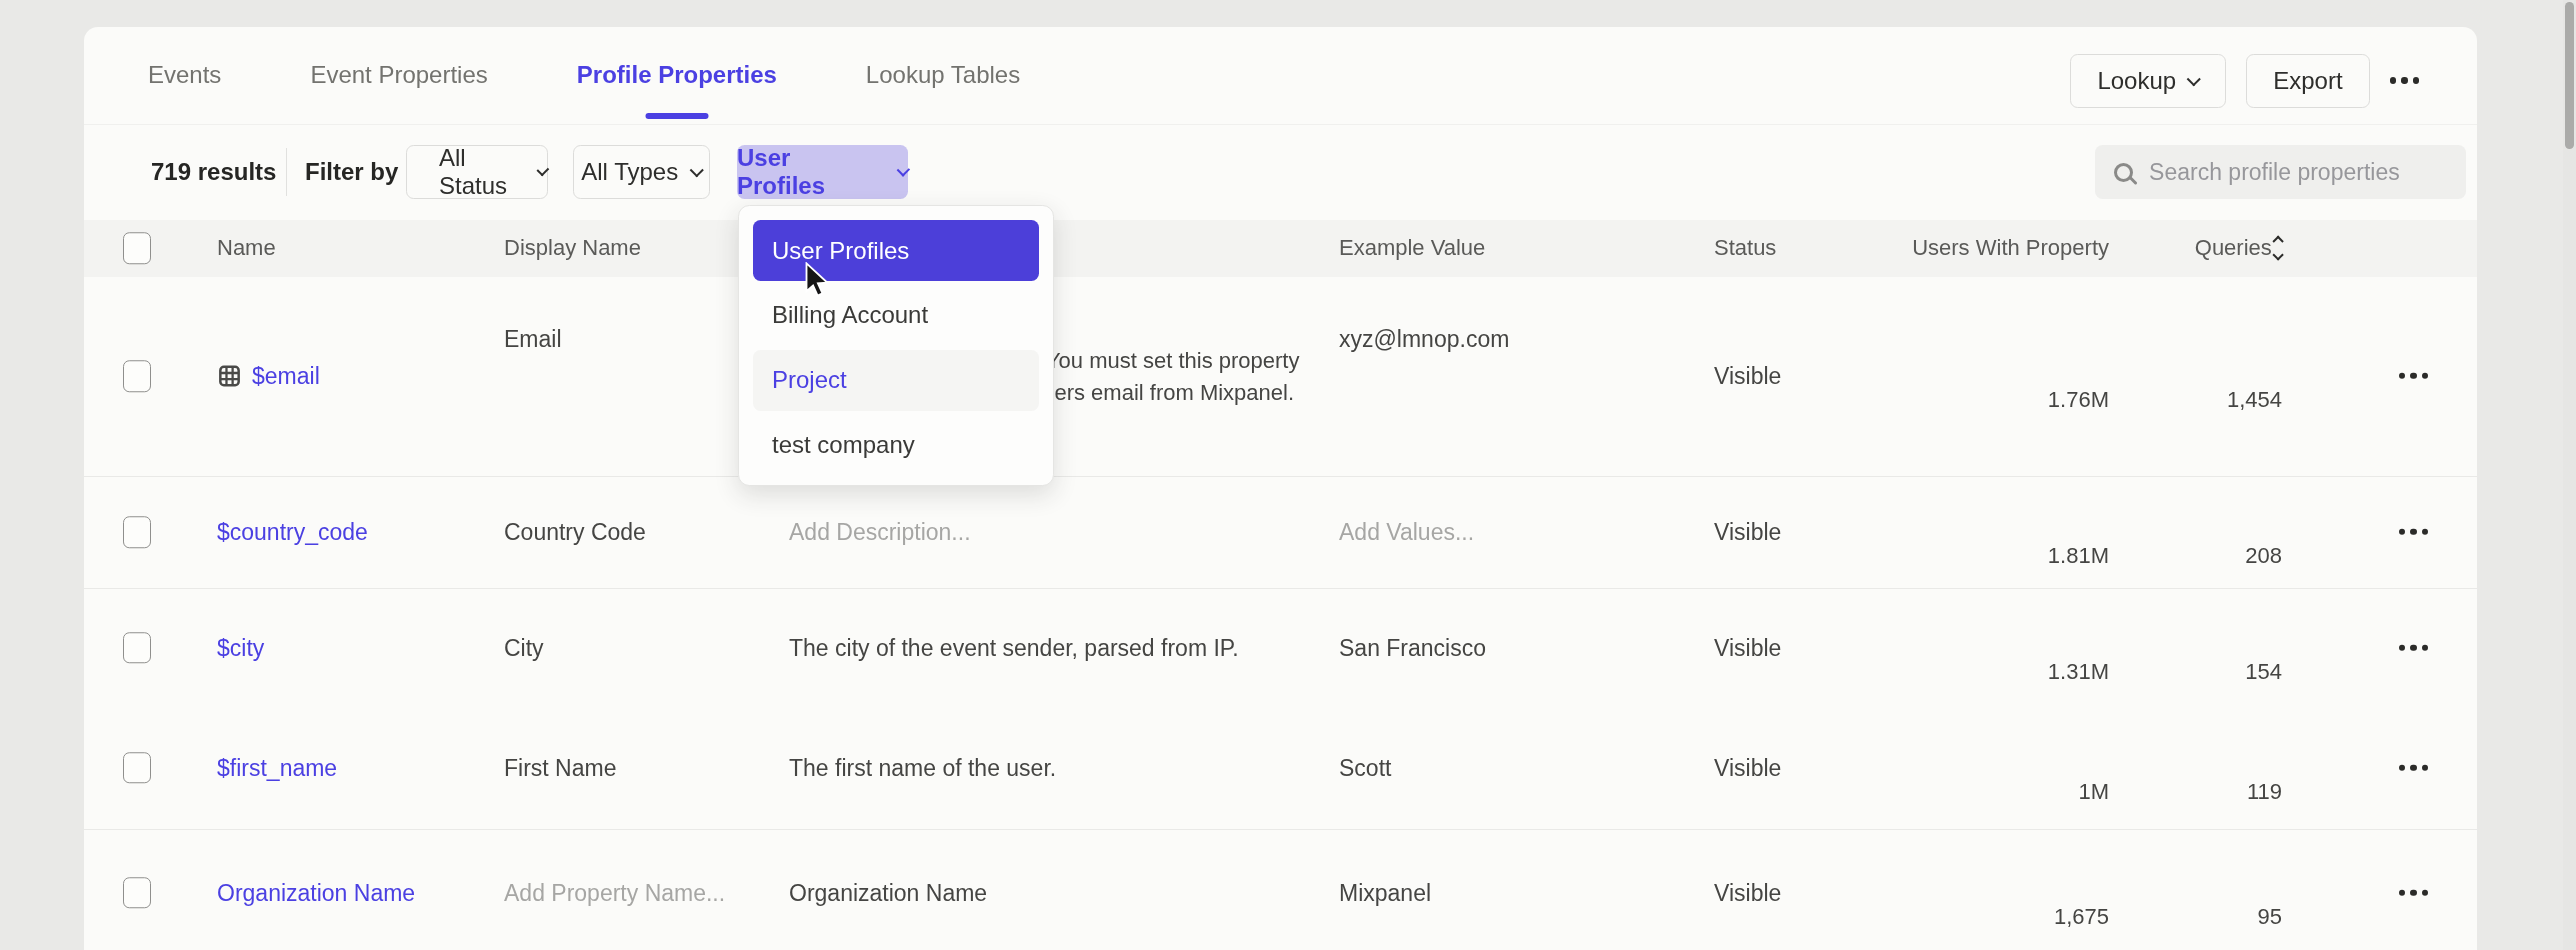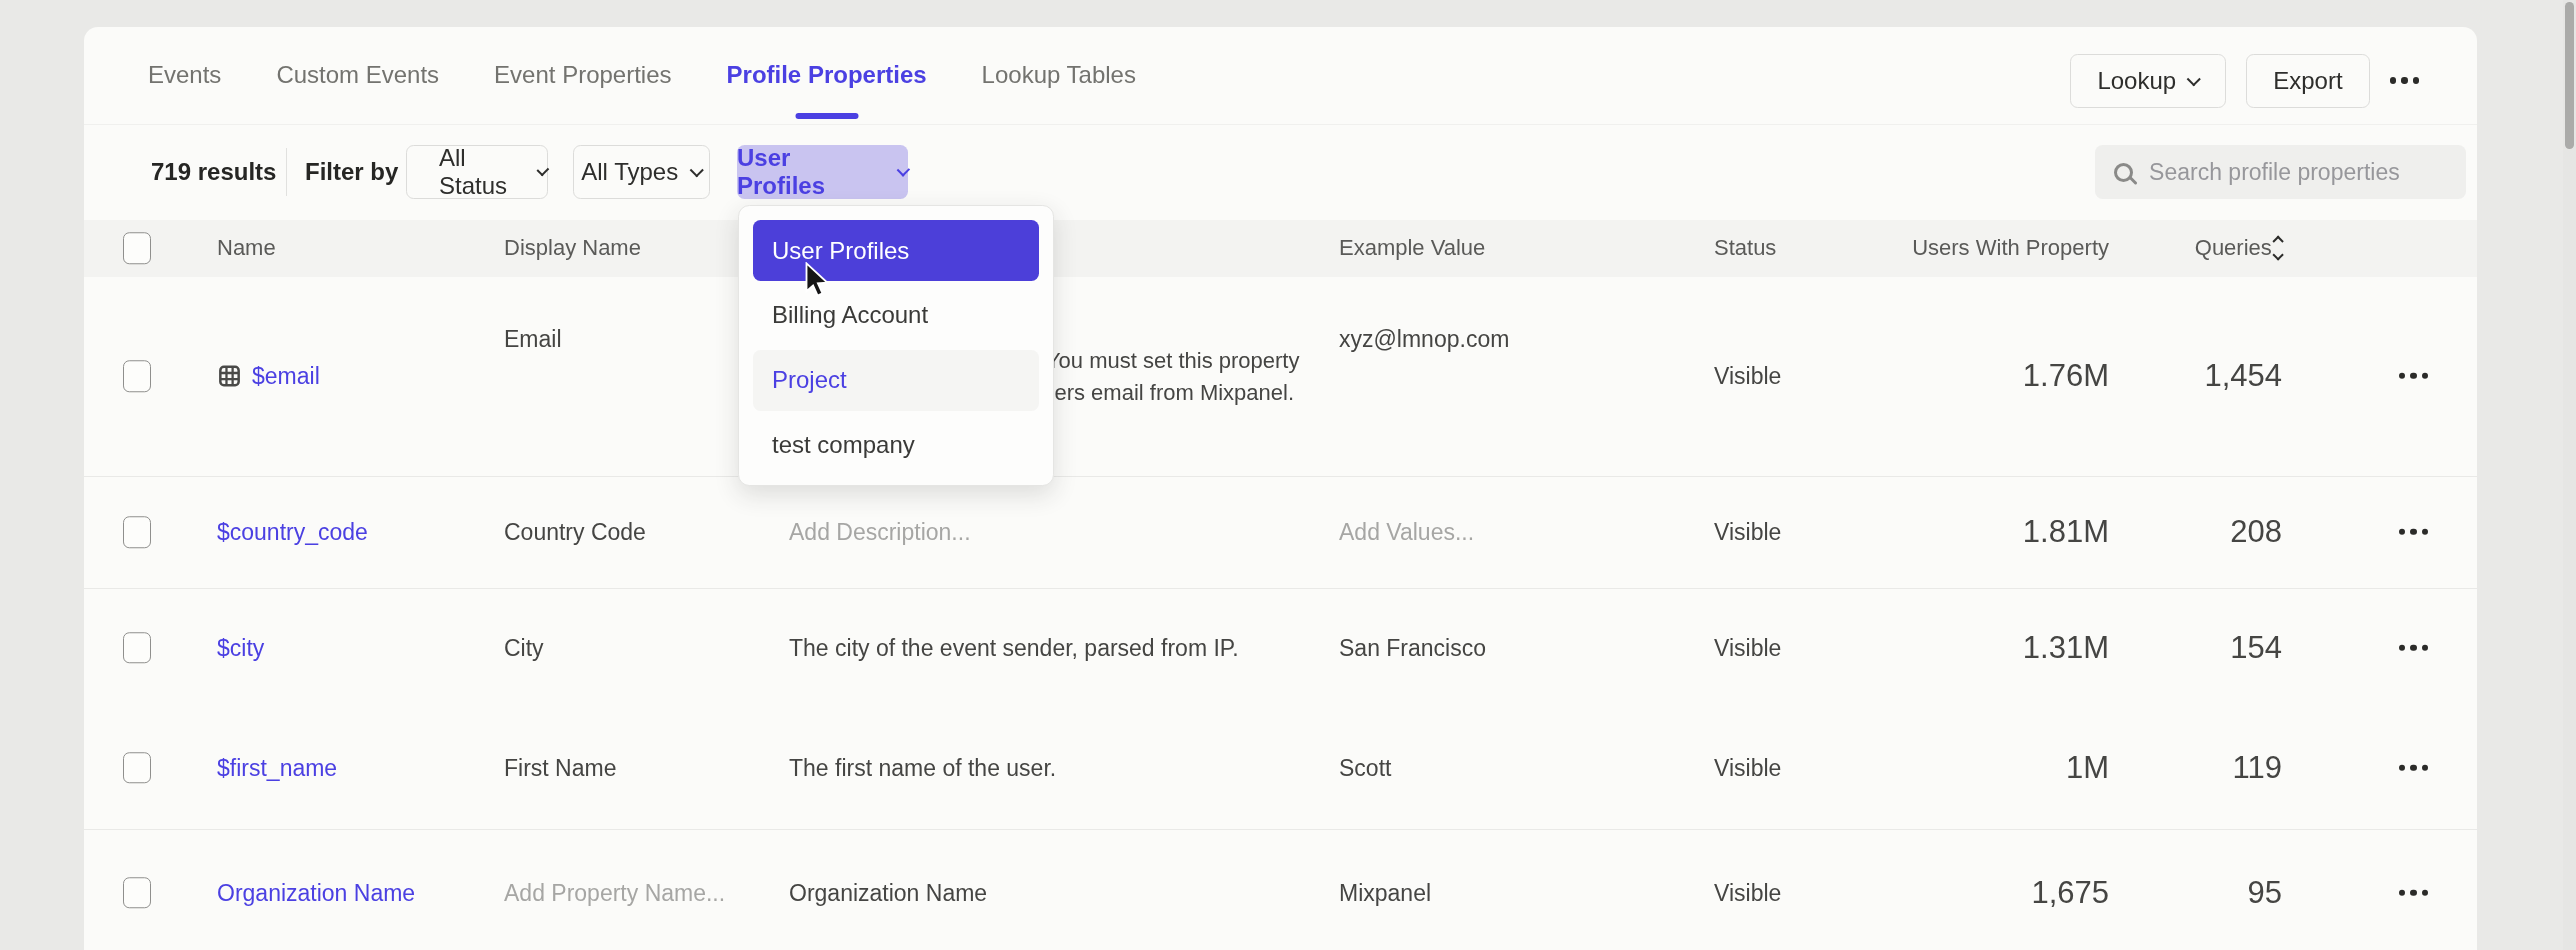--- a/index.html
+++ b/index.html
@@ -7,21 +7,21 @@
   body { font-family:"Liberation Sans", sans-serif; background:#E9E9E7; position:relative; }
 
   .page { position:absolute; inset:0; }
 
   
   .card { position:absolute; left:84px; top:26.5px; width:2393px; height:924px;
           background:#FBFBF9; border-radius:14px 14px 0 0; }
 
   
   .tabs { position:absolute; left:0; top:0; width:100%; height:98px;
-          display:flex; align-items:stretch; padding-left:64px; gap:55px;
+          display:flex; align-items:stretch; padding-left:64px; gap:89px;
           border-bottom:0.6px solid #F0F0EE; }
   .tab { display:flex; align-items:center; position:relative; font-size:24px;
          font-weight:500; color:#73736F; cursor:default; white-space:nowrap; }
   .tab.active { color:#4B40E2; font-weight:600; }
   .tab.active::after { content:""; position:absolute; left:50%; transform:translateX(-50%);
          bottom:4.4px; width:63px; height:5.7px; border-radius:3.2px; background:#4B40E2; }
 
   .top-actions { position:absolute; top:27px; right:58px; height:54px;
                  display:flex; align-items:center; gap:20px; }
   .btn { height:54px; padding:0 26.5px; border:1.3px solid #DCDCDA; border-radius:7.6px;
@@ -69,21 +69,21 @@
   .sort .up { transform:rotate(-135deg); } .sort .down { transform:rotate(45deg); }
 
   .row { position:absolute; left:0; width:100%; border-bottom:0.6px solid #E9E9E7; background:#FBFBF9; }
   .row-1 { top:250px; height:200px; } .row-2 { top:450px; height:112px; }
   .row-3 { top:562px; height:119px; } .row-4 { top:680px; height:123px; }
   .row-5 { top:803px; height:126px; border-bottom:none; }
   .cell { font-size:23px; color:#454543; }
   .link { color:#4B40E2; }
   .placeholder { color:#A6A6A4; }
   .desc { white-space:normal; width:555px; font-size:22px; line-height:31.5px; color:#454543; }
-  .num { font-size:31px; color:#454543; }
+  .num { font-size:22px; color:#454543;margin-top:24px; }
   .name-wrap { display:flex; align-items:center; gap:10px; }
   
   .row-1 .align-top { top:49px; transform:none; }
 
   
   .dropdown { position:absolute; left:738px; top:205px; width:316px; height:281px;
               background:#FDFDFC; border:0.6px solid #E5E5E3; border-radius:11.3px;
               box-shadow:0 8.8px 25px rgba(40,40,40,.14); padding:14px; z-index:20; }
   .dd-item { height:61px; margin-bottom:3.8px; border-radius:7.6px; display:flex; align-items:center;
              padding-left:19px; font-size:24px; font-weight:500; color:#3A3A38; }
@@ -98,21 +98,20 @@
                   border-radius:4.4px; background:#ABABA9; z-index:5; }
 </style>
 </head>
 <body>
 
 <div class="page">
   <div class="card">
 
     <div class="tabs">
       <div class="tab">Events</div>
-      <div class="tab">Custom Events</div>
       <div class="tab">Event Properties</div>
       <div class="tab active">Profile Properties</div>
       <div class="tab">Lookup Tables</div>
     </div>
 
     <div class="top-actions">
       <div class="btn">
         <span>Lookup</span>
         <span class="chev"></span>
       </div>

